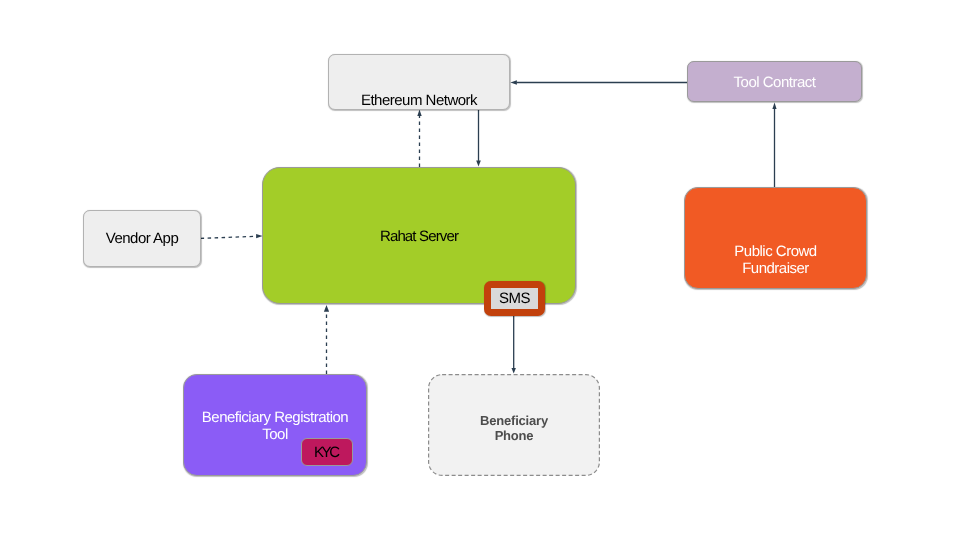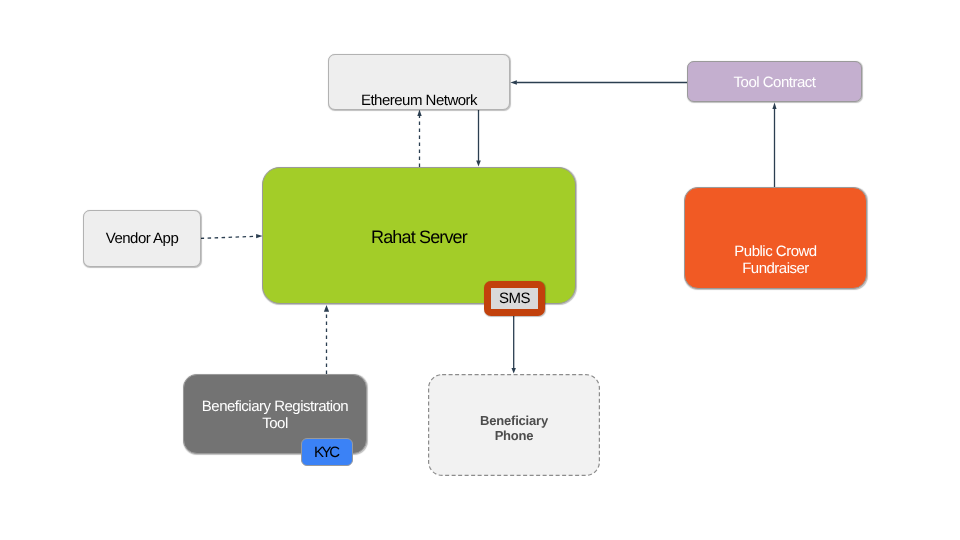--- a/index.html
+++ b/index.html
@@ -68,21 +68,21 @@
     font-size: 15px;
     line-height: 18px;
   }
   #node-rahat-server {
     left: 262px; top: 167px; width: 314px; height: 137px;
     background: #a3cd28;
     border: 1px solid #9a9a9a;
     border-radius: 18px;
     box-shadow: 0.5px 0.7px 0.9px rgba(0,0,0,0.25);
     color: #000000;
-    font-size: 18px;
+    font-size: 15px;
     line-height: 18px;
   }
   #node-vendor-app {
     left: 83px; top: 210px; width: 118px; height: 57px;
     background: #eeeeee;
     border: 1px solid #b2b2b2;
     border-radius: 7px;
     box-shadow: 0.5px 0.7px 0.9px rgba(0,0,0,0.25);
     color: #000000;
     font-size: 15px;
@@ -93,22 +93,22 @@
     background: #f15a24;
     border: 1px solid #9a9a9a;
     border-radius: 14px;
     box-shadow: 0.5px 0.7px 0.9px rgba(0,0,0,0.25);
     color: #ffffff;
     font-size: 15px;
     line-height: 18px;
   }
   #node-public-crowd .label { width: 100px; }
   #node-brt {
-    left: 183px; top: 374px; width: 184px; height: 80px;
-    background: #737373;
+    left: 183px; top: 374px; width: 184px; height: 102px;
+    background: #8b5cf6;
     border: 1px solid #9a9a9a;
     border-radius: 14px;
     box-shadow: 0.5px 0.7px 0.9px rgba(0,0,0,0.25);
     color: #ffffff;
     font-size: 15px;
     line-height: 18px;
   }
   #node-brt .label { width: 150px; top: 0.5px; line-height: 17px; }
   #node-beneficiary-phone {
     left: 428px; top: 374px; width: 172px; height: 102px;
@@ -128,21 +128,21 @@
     background: #d9d9d9;
     border: 7px solid #c2410c;
     border-radius: 7px;
     box-shadow: 0.5px 0.7px 0.9px rgba(0,0,0,0.25);
     color: #000000;
     font-size: 15px;
     line-height: 18px;
   }
   #node-kyc {
     left: 301px; top: 438px; width: 52px; height: 28px;
-    background: #3b82f6;
+    background: #be185d;
     border: 1px solid #9a9a9a;
     border-radius: 6px;
     color: #000000;
     font-size: 15px;
     line-height: 18px;
     letter-spacing: -2.4px;
     text-indent: -2.4px;
   }
 </style>
 </head>

